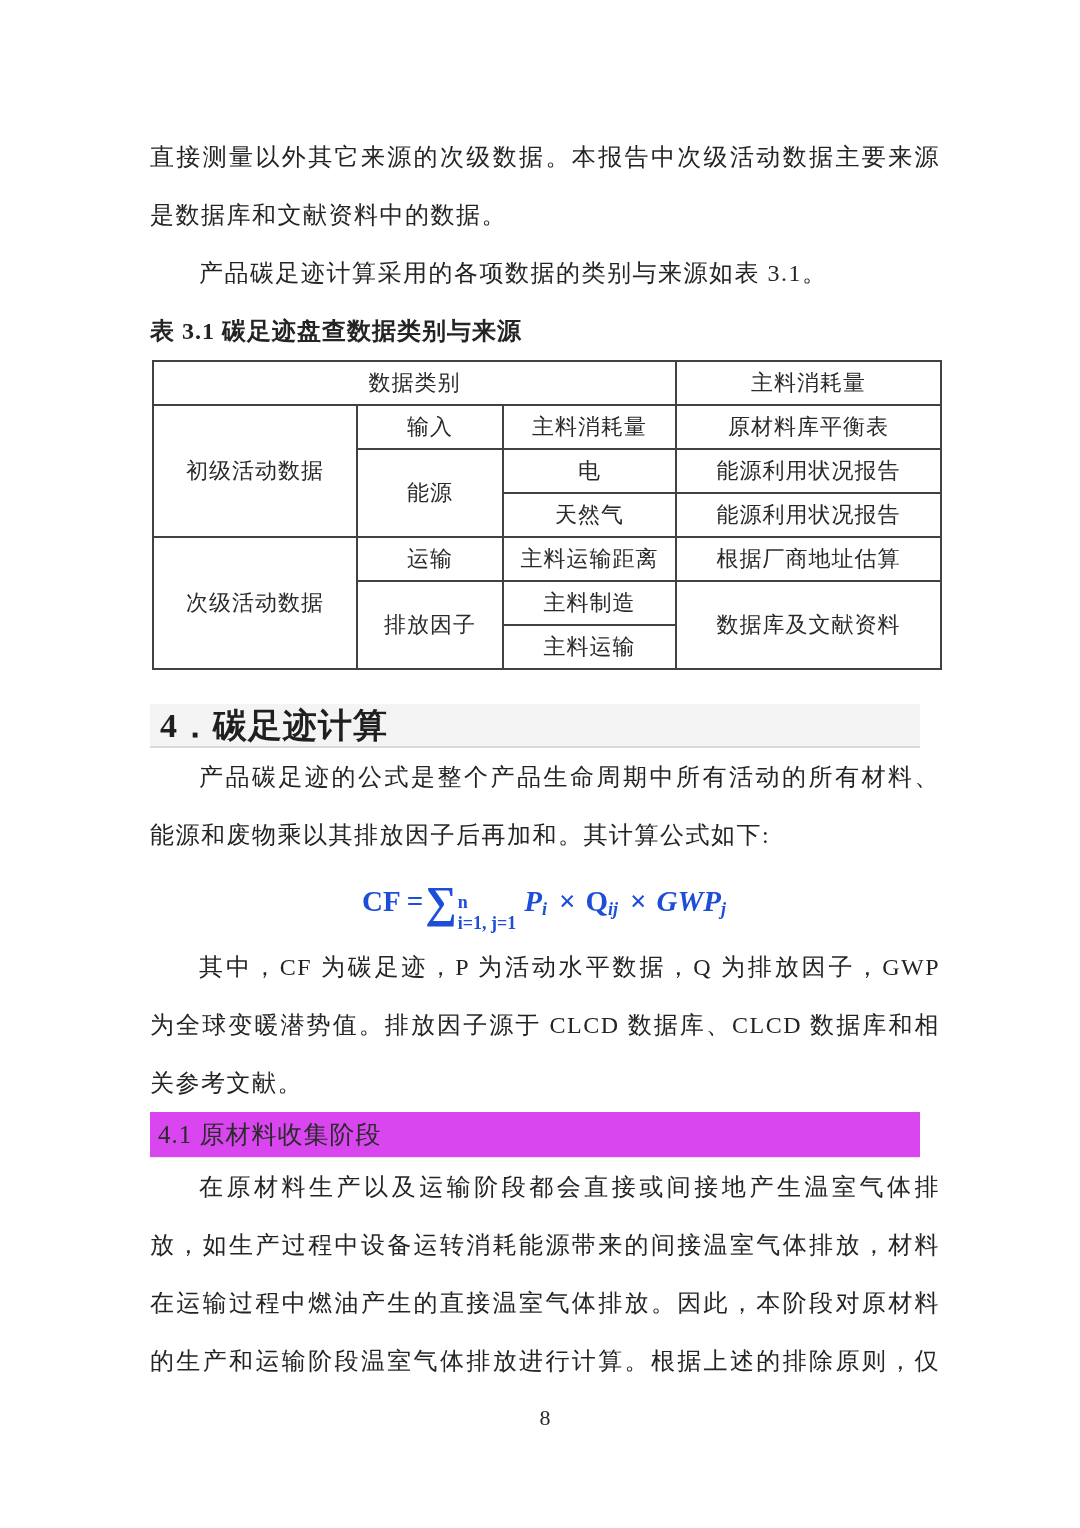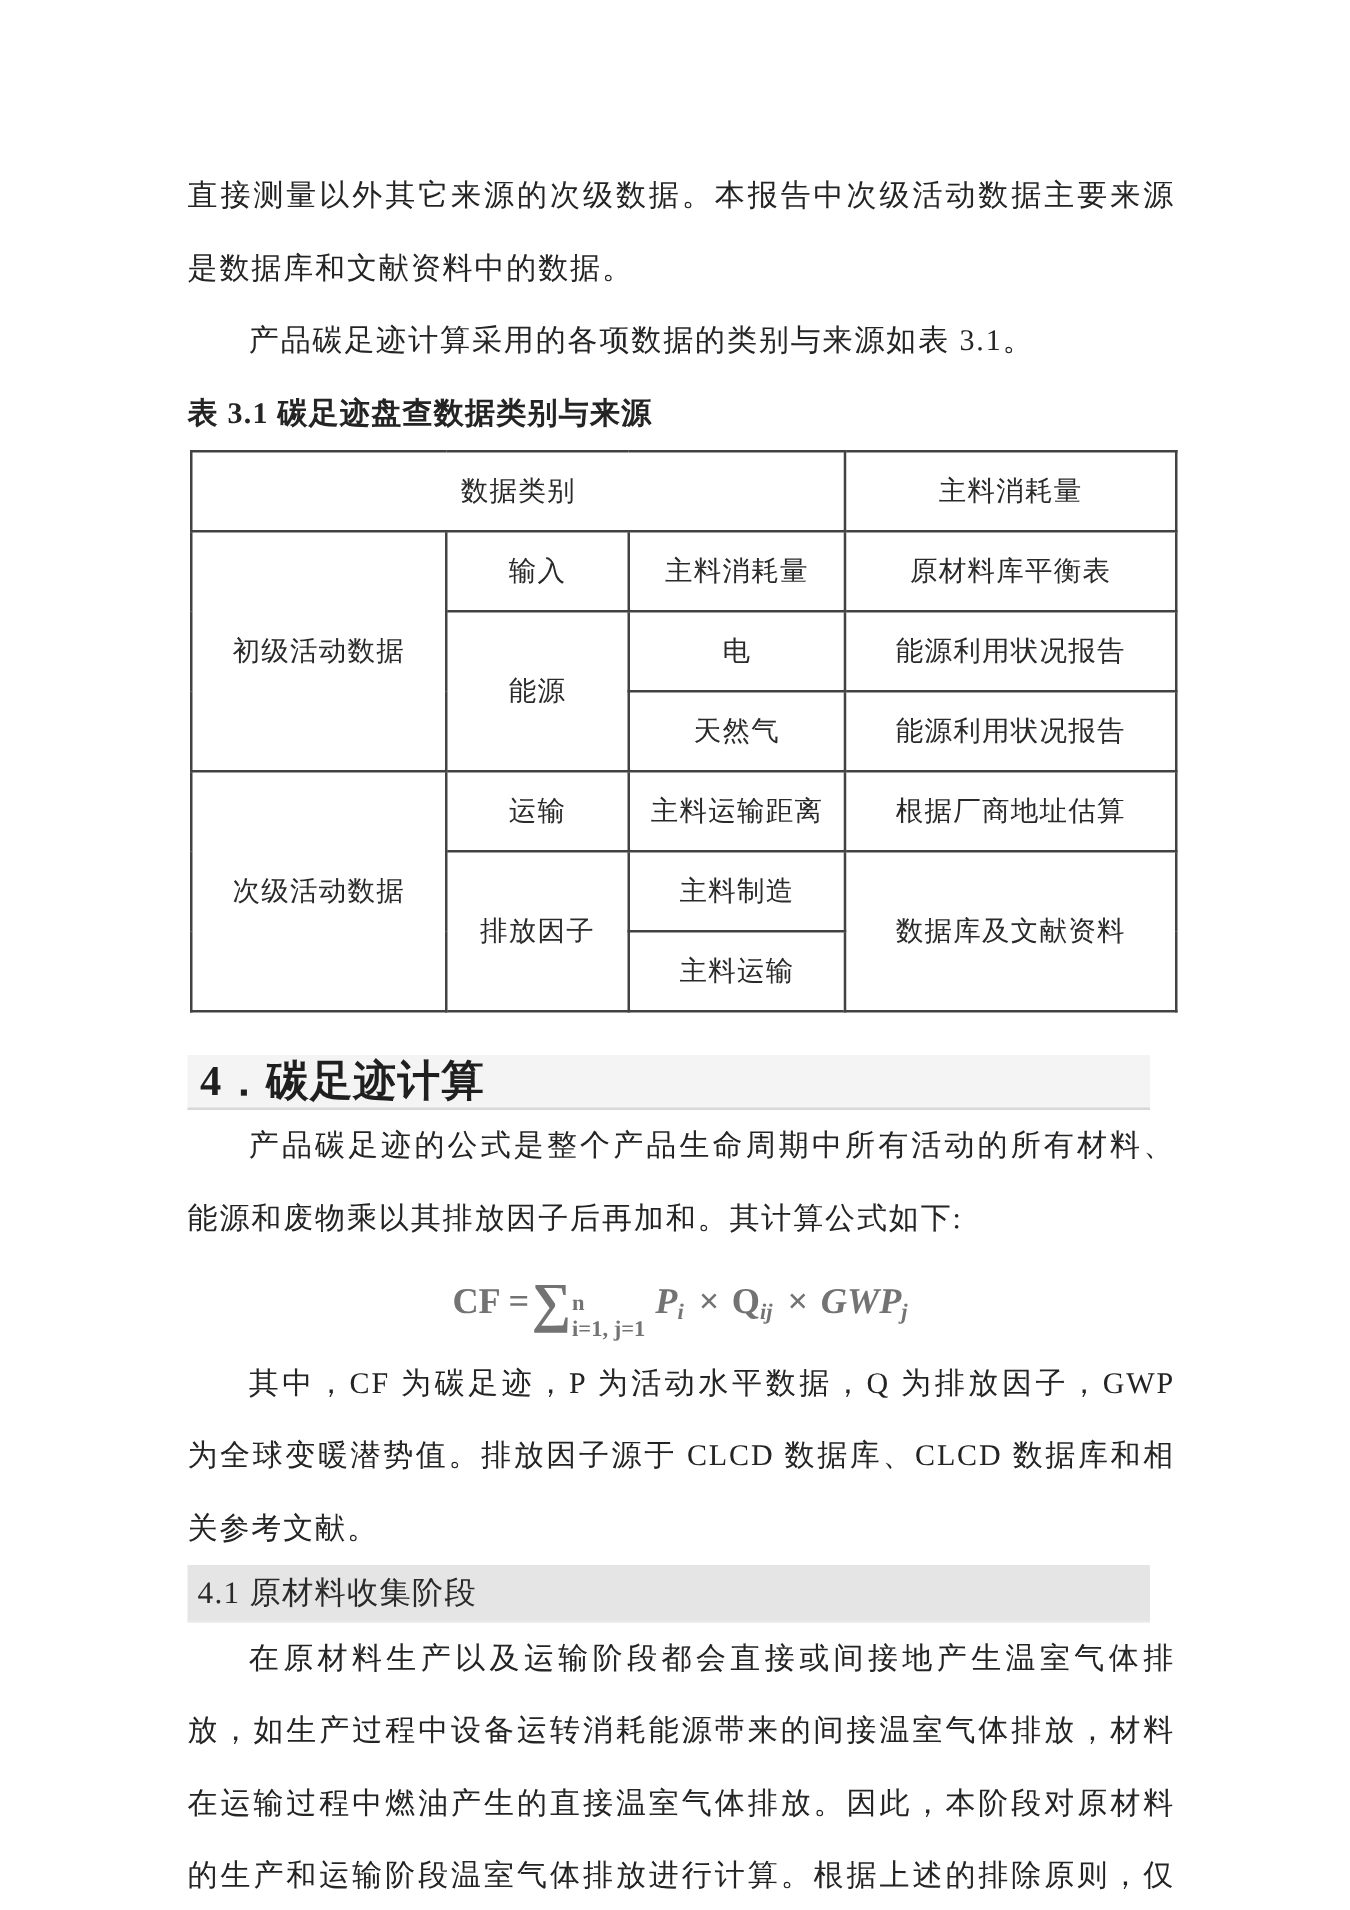--- a/index.html
+++ b/index.html
@@ -41,57 +41,57 @@
     width: 790px;
     margin-left: 2px;
   }
   table.data-table td {
     border: 2px solid #424242;
     text-align: center;
     vertical-align: middle;
     font-size: 22px;
     letter-spacing: 1px;
     color: #2a2a2a;
-    padding: 16px;
+    padding: 6px;
   }
   tr.hrow { height: 44px; }
   tr.trow { height: 42px; }
   .h4bar {
     margin-top: 34px;
     width: 770px;
     height: 44px;
     line-height: 44px;
     background: #f4f4f4;
     border-bottom: 2px solid #d8d8d8;
     font-size: 34px;
     font-weight: bold;
     letter-spacing: 1px;
     padding-left: 10px;
     color: #1f1f1f;
   }
   .h41bar {
     width: 770px;
     height: 46px;
     line-height: 46px;
-    background: #e5e5e5;
+    background: #d946ef;
     border-bottom: 1px solid #ececec;
     font-size: 25px;
     font-weight: normal;
     letter-spacing: 1px;
     padding-left: 8px;
     color: #2a2a2a;
   }
   .formula {
     height: 74px;
     display: flex;
     align-items: center;
     justify-content: center;
     font-weight: bold;
     font-size: 29px;
-    color: #737373;
+    color: #1d4ed8;
     text-align: center;
   }
   .formula .sigma {
     font-size: 44px;
     line-height: 1;
     vertical-align: middle;
     margin-left: 2px;
     position: relative;
     top: 2px;
   }

